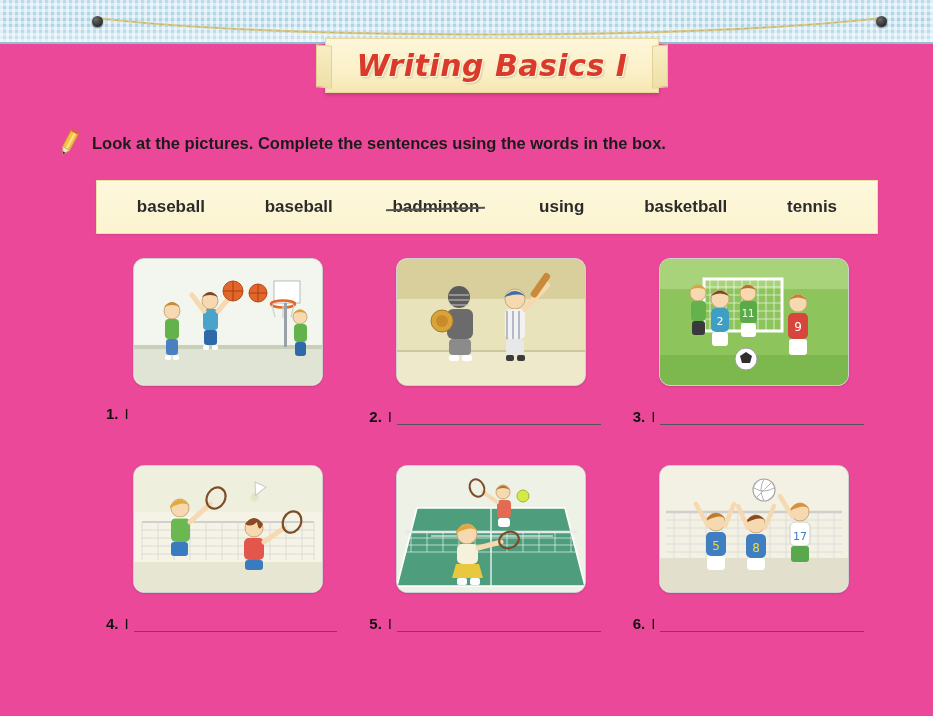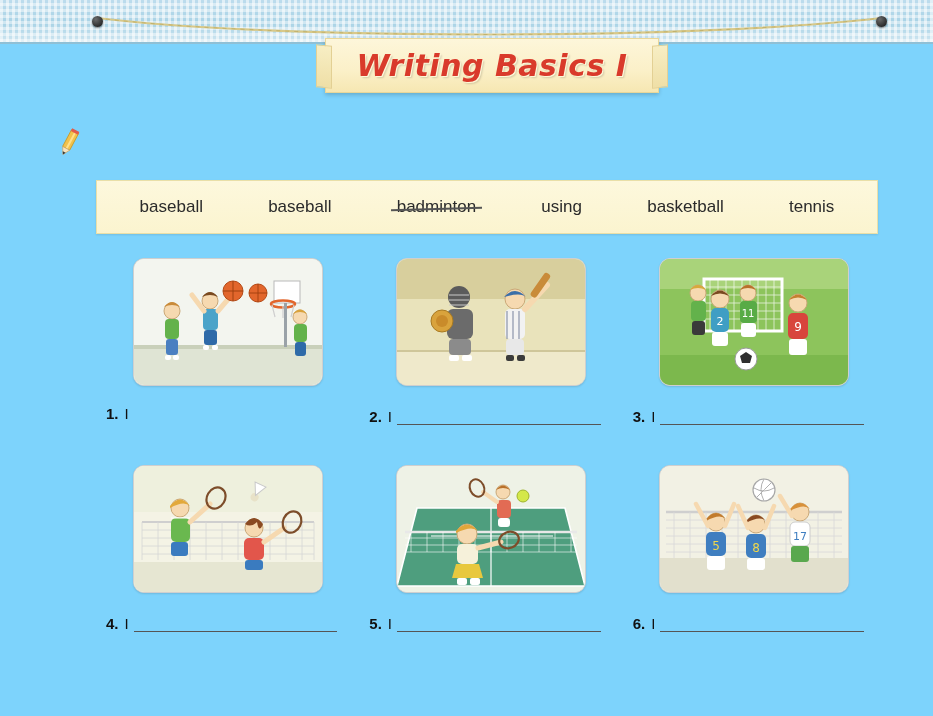--- a/index.html
+++ b/index.html
@@ -12,21 +12,21 @@
     background: #ffffff;
     font-family: "Liberation Sans", sans-serif;
     overflow: hidden;
     position: relative;
   }
 
   
   .page {
     position: absolute;
     inset: 0;
-    background: #7dd3fc;
+    background: #ec4899;
   }
   .top-banner {
     position: absolute;
     left: 0;
     top: 0;
     width: 933px;
     height: 42px;
     background:
       repeating-linear-gradient(90deg, rgba(255,255,255,0.55) 0 3px, rgba(255,255,255,0) 3px 6px),
       repeating-linear-gradient(0deg, rgba(255,255,255,0.45) 0 3px, rgba(255,255,255,0) 3px 6px),
@@ -116,20 +116,21 @@
     width: 782px;
     height: 54px;
     background: linear-gradient(180deg, #fdf8dd 0%, #fbf4cf 100%);
     border: 1px solid #e9dfa8;
     box-shadow: 0 1px 2px rgba(0,0,0,.1);
     display: flex;
     align-items: center;
     justify-content: space-around;
     padding: 0 10px;
     box-sizing: border-box;
+    font-weight: bold;
   }
   .word {
     font-size: 17px;
     color: #2b2b2b;
     font-family: "Liberation Sans", sans-serif;
     position: relative;
   }
   .word.struck::after {
     content: "";
     position: absolute;
@@ -226,20 +227,21 @@
       <svg viewBox="0 0 26 30">
         <g transform="rotate(28 13 15)">
           <rect x="9" y="2" width="8" height="19" fill="#f2c14b" stroke="#c99a22" stroke-width="0.8"></rect>
           <rect x="12.5" y="2" width="2" height="19" fill="#ffe08a"></rect>
           <polygon points="9,21 17,21 13,28" fill="#f6e3c0" stroke="#c9a86a" stroke-width="0.7"></polygon>
           <polygon points="11.4,25.2 14.6,25.2 13,28" fill="#3a3a3a"></polygon>
           <rect x="9" y="0.5" width="8" height="3" fill="#e15b4c"></rect>
         </g>
       </svg>
     </span>
+    <span class="instruction-text">Look at the pictures. Complete the sentences using the words in the box.</span>
   </div>
 
   <div class="word-box">
     <span class="word">baseball</span>
     <span class="word">baseball</span>
     <span class="word struck">badminton</span>
     <span class="word">using</span>
     <span class="word">basketball</span>
     <span class="word">tennis</span>
   </div>

